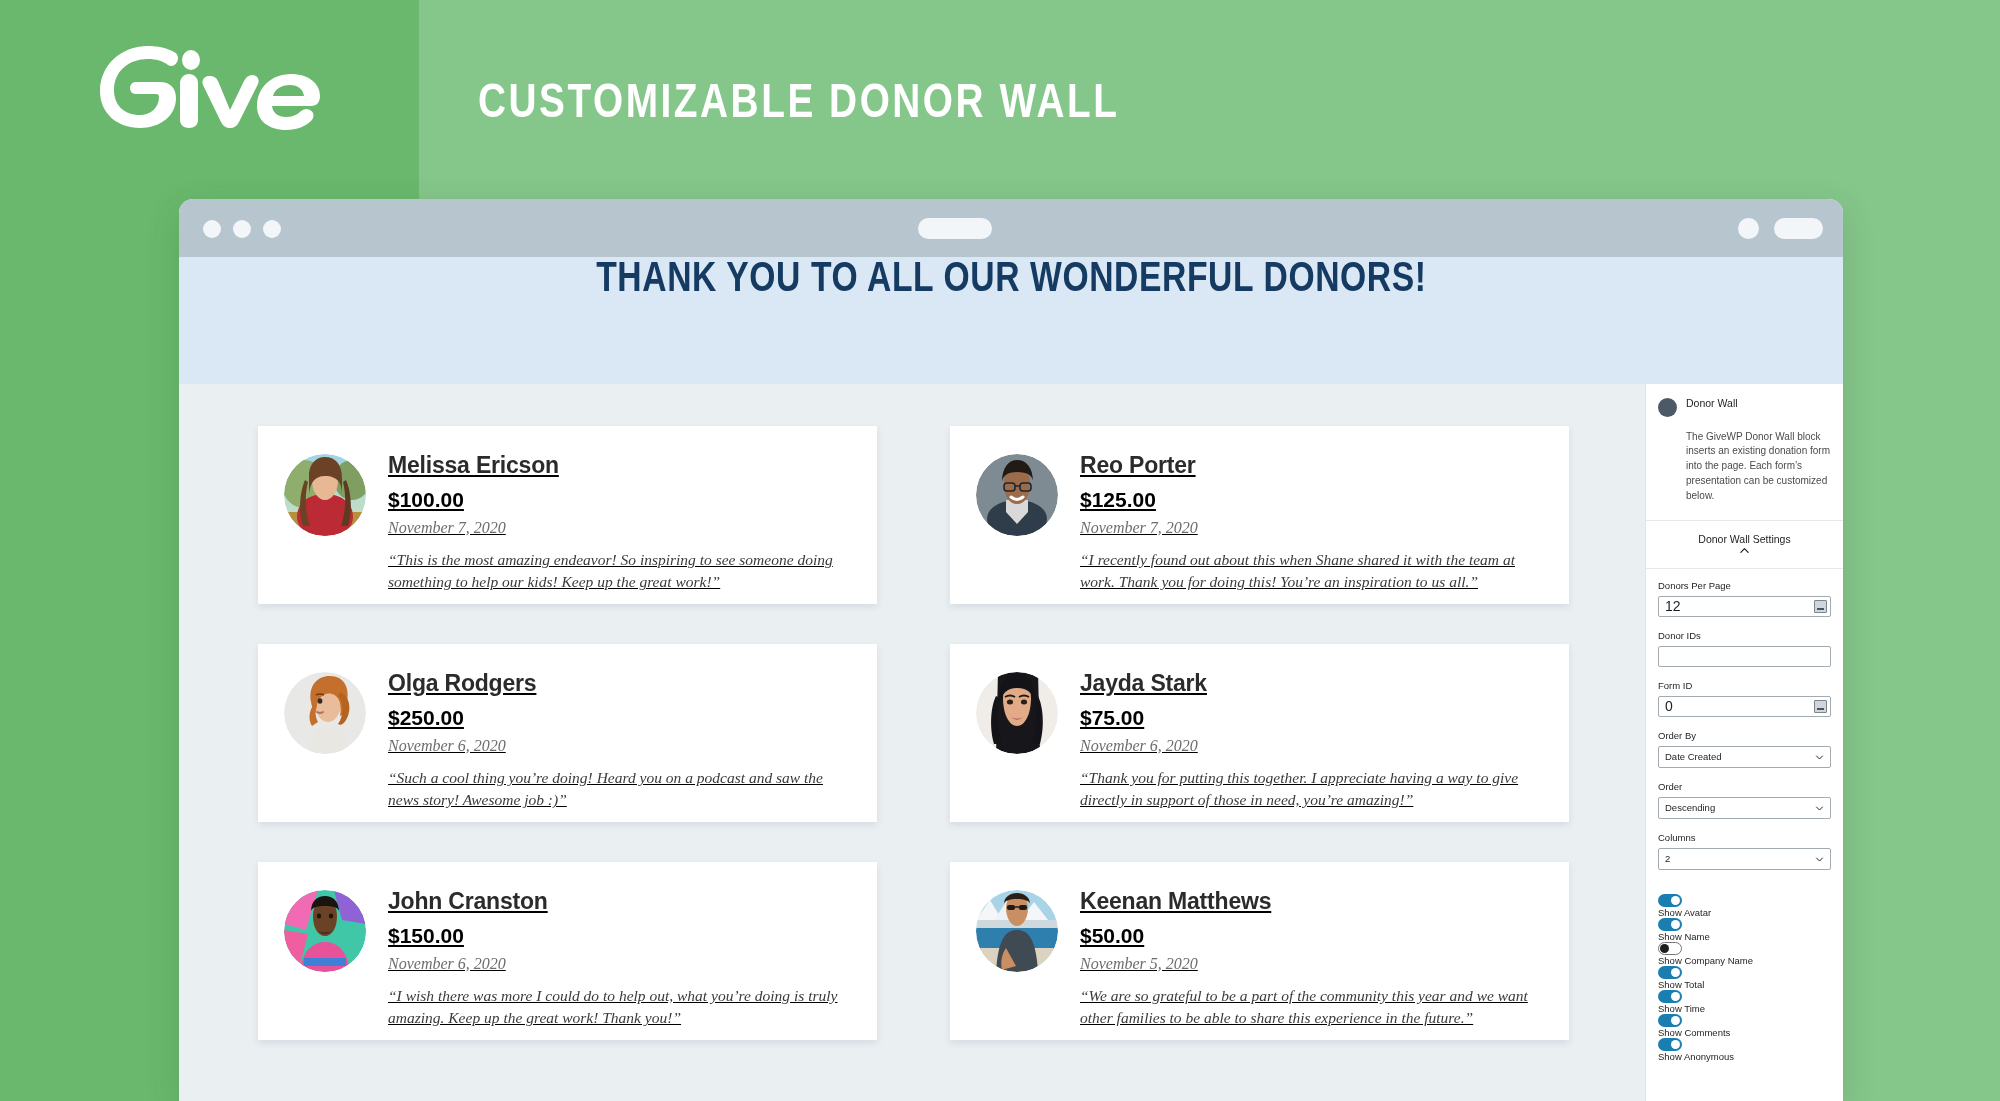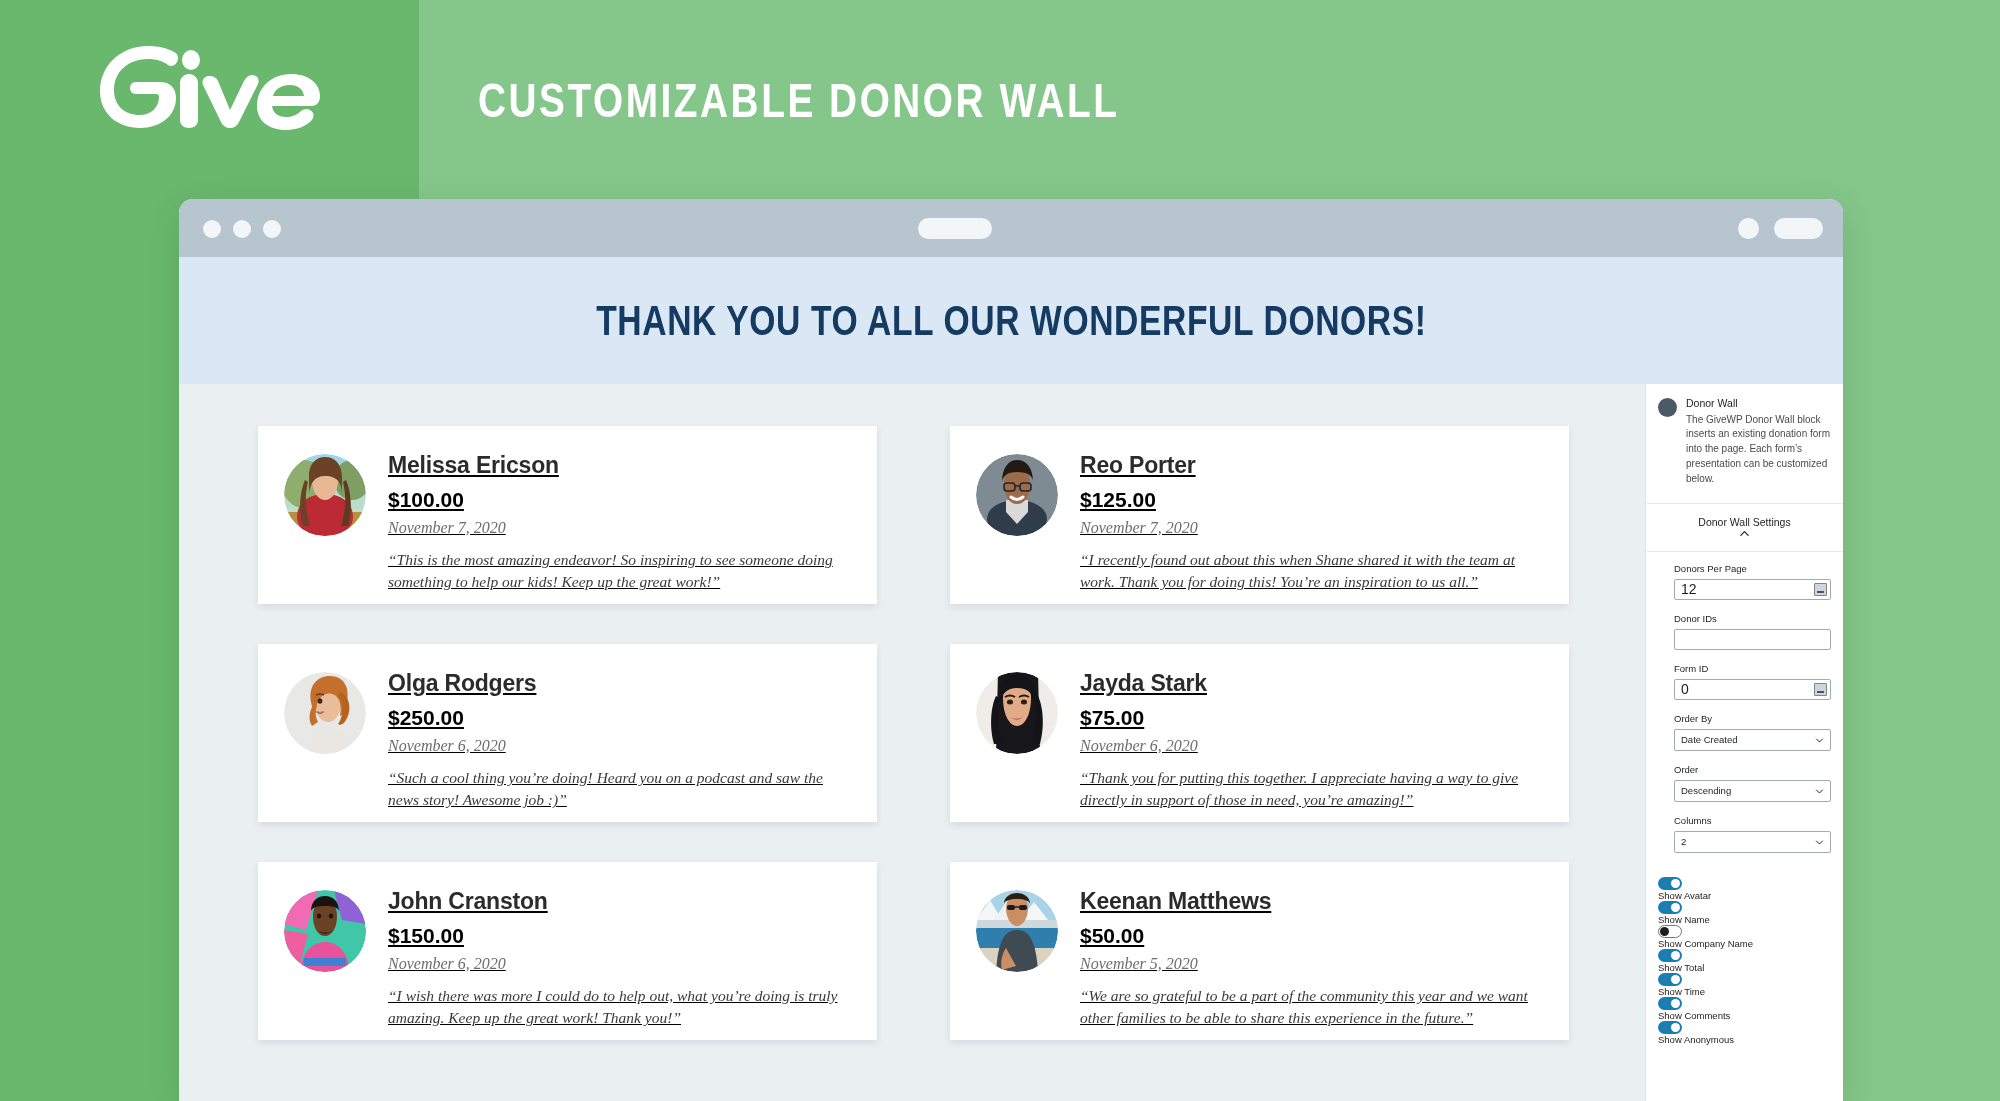--- a/index.html
+++ b/index.html
@@ -67,21 +67,21 @@
   }
   .chrome-pill-right {
     position: absolute; right: 20px; top: 19px;
     width: 49px; height: 21px; border-radius: 11px; background: #f2f6f9;
   }
 
   
   .hero {
     height: 127px;
     background: #dae7f4;
-    display: flex; align-items: center; justify-content: center;
+    display: flex; align-items: flex-start; justify-content: center;
   }
   .hero-title {
     color: #153b63;
     font-family: "Liberation Sans", sans-serif;
     font-weight: bold;
     font-size: 34px;
     letter-spacing: 0.6px;
     white-space: nowrap;
     transform: scaleY(1.25) scaleX(0.99);
   }
@@ -177,34 +177,34 @@
     flex: 0 0 auto;
     width: 19px; height: 19px; border-radius: 50%;
     background: #4b5a66;
     margin-top: 1px;
   }
   .sp-block-text { flex: 1 1 auto; min-width: 0; }
   .sp-block-title {
     font-size: 10.5px; color: #1e1e1e; line-height: 1.3;
   }
   .sp-block-desc {
-    font-size: 10px; color: #4b4b4b; line-height: 1.48; margin-top: 2px;
+    font-size: 10px; color: #4b4b4b; line-height: 1.48; margin-top: 19px;
   }
   .sp-section-header {
     display: flex; align-items: center; justify-content: space-between;
     padding: 12px 12px 12px 12px;
     border-bottom: 1px solid #e6e8ea;
     cursor: pointer;
     flex-direction: column;
   }
   .sp-section-title { font-size: 10.5px; color: #1e1e1e; }
   .chev { width: 11px; height: 11px; }
   .chev svg { display: block; width: 100%; height: 100%; }
 
-  .sp-fields { padding: 11px 12px 8px 12px; margin-left: 16px; }
+  .sp-fields { padding: 11px 12px 8px 12px; }
   .sp-field { margin-bottom: 13px; }
   .sp-label { font-size: 9.5px; color: #1e1e1e; margin-bottom: 5px; display: block; }
   .sp-input {
     position: relative;
     width: 100%; height: 21px;
     border: 1px solid #a3aab0;
     border-radius: 2px;
     background: #fff;
     display: flex; align-items: center;
   }

